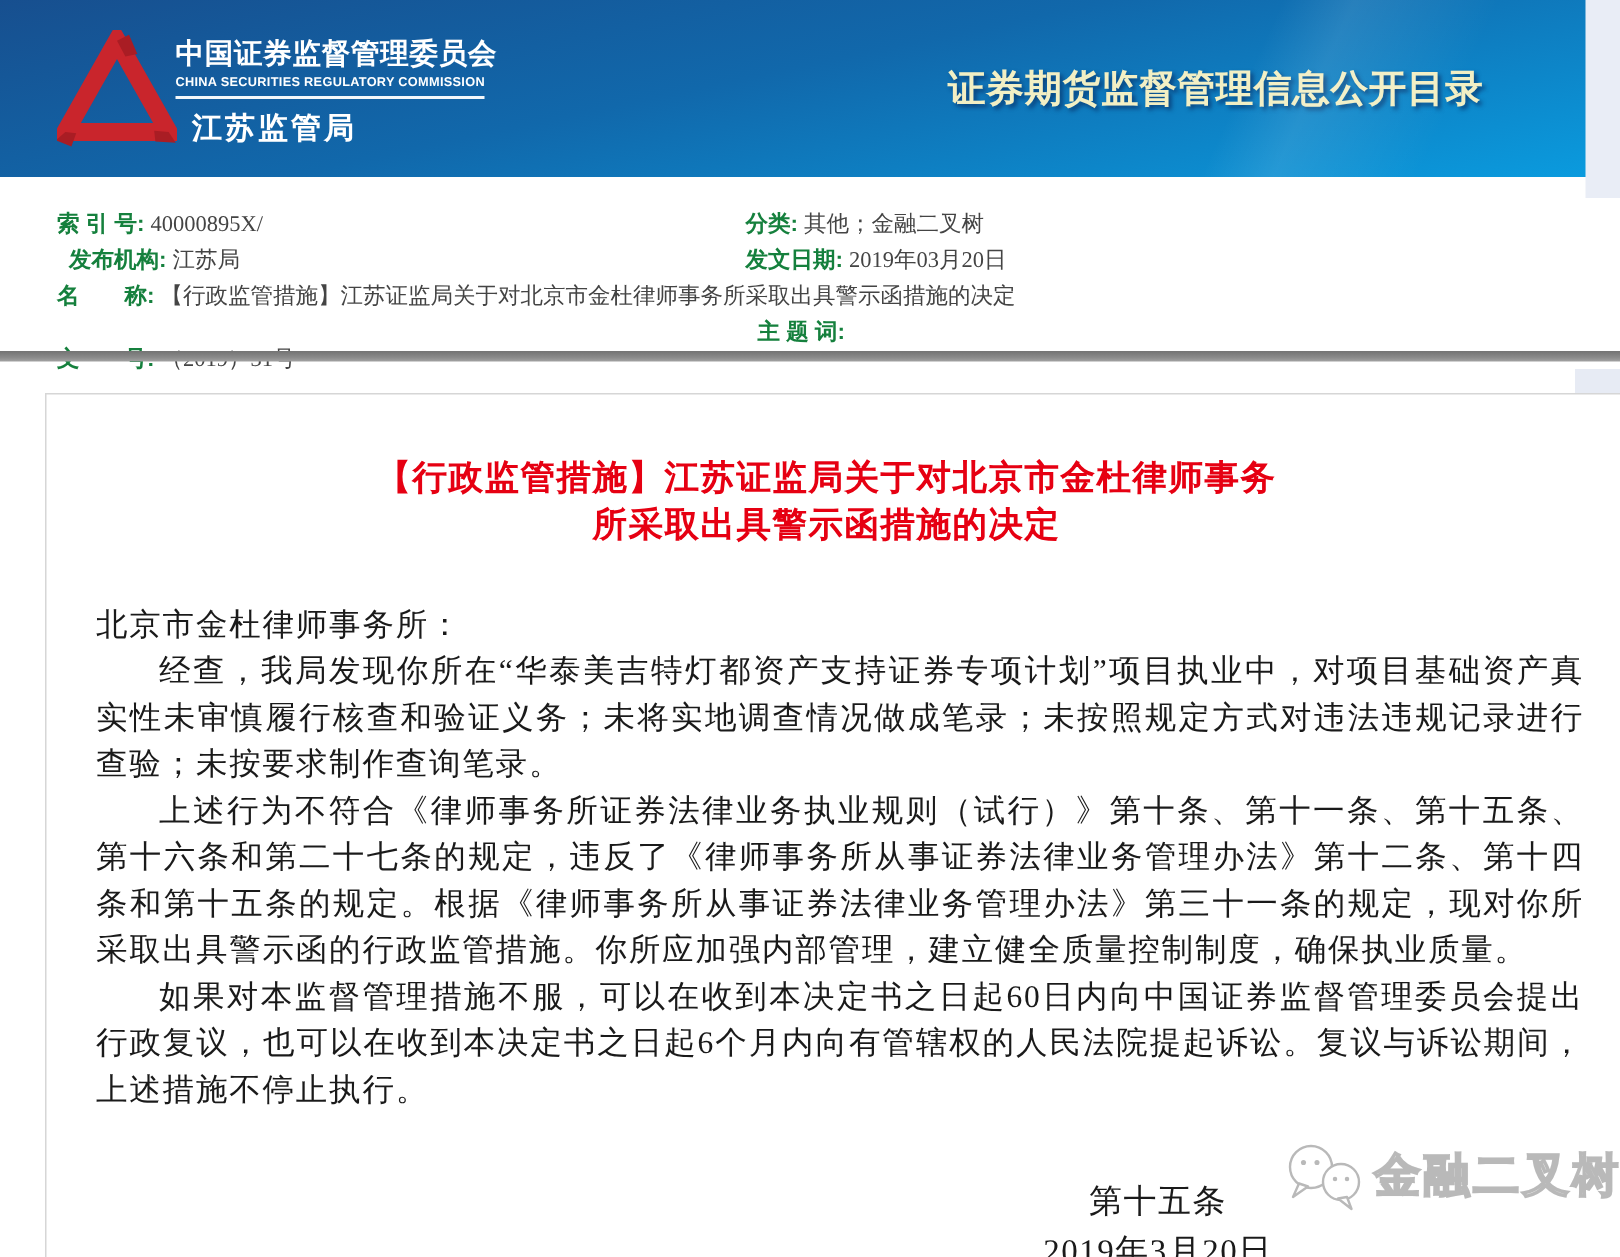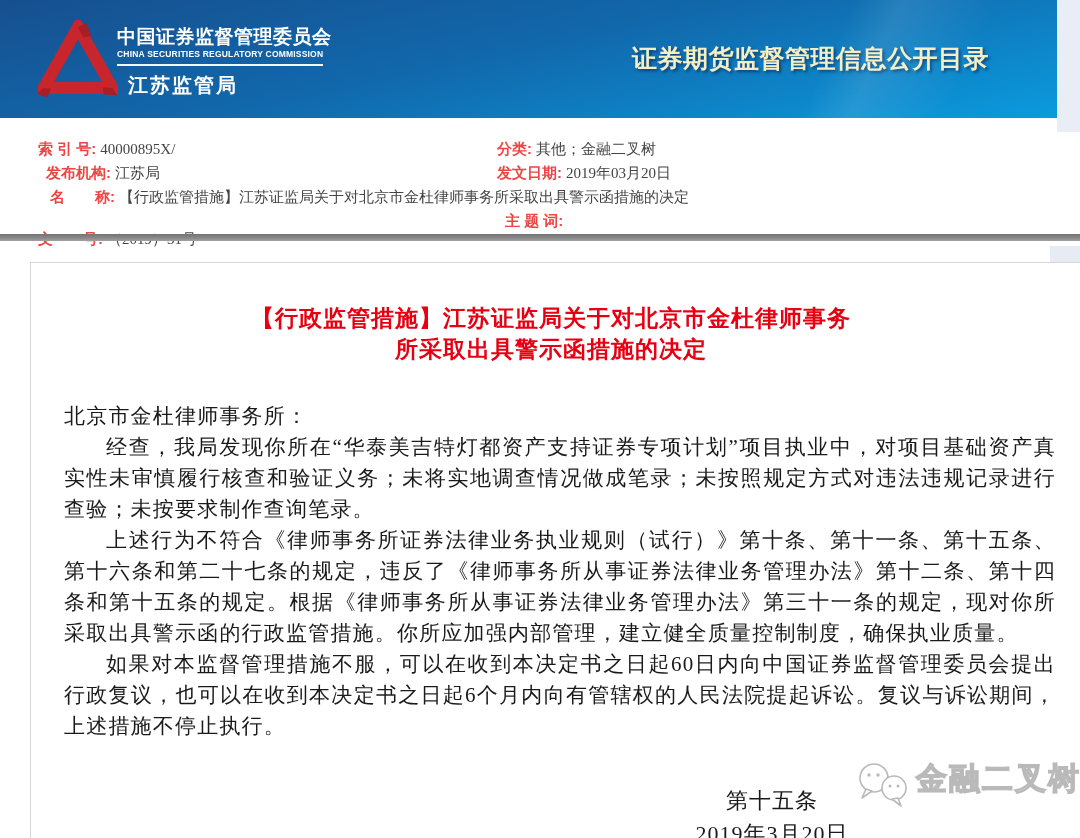--- a/index.html
+++ b/index.html
@@ -32,25 +32,25 @@
   .banner{
     position:absolute; left:632px; top:42px; width:380px;
     font-size:25px; font-weight:bold; letter-spacing:.5px; color:#f2efc4;
     text-shadow:2px 2px 3px rgba(8,45,100,.75); white-space:nowrap;
   }
 
   
   .meta{ position:absolute; left:0; top:134px; width:1080px; height:100px;
          font-size:15px; color:#404040; }
   .m-row{ position:absolute; white-space:nowrap; }
-  .m-label{ font-weight:bold; color:#ef4444; }
+  .m-label{ font-weight:bold; color:#15803d; }
   .m-value{ font-family:"Liberation Serif","DejaVu Serif",serif; color:#444; padding-left:4px; }
   .r1l{left:38px; top:6px;}  .r1r{left:497px; top:6px;}
   .r2l{left:46px; top:30px;} .r2r{left:497px; top:30px;}
-  .r3 {left:38px; top:54px;margin-left:12px;}
+  .r3 {left:38px; top:54px;}
   .r4l{left:38px; top:96px;} .r4r{left:505px; top:78px;}
 
   
   .bar{ position:absolute; left:0; top:234px; width:1080px; height:7px;
         background:linear-gradient(180deg,#737373 0%,#8a8a8a 60%,#a2a2a2 100%); }
   .corner-patch{ position:absolute; left:1050px; top:246px; width:30px; height:22px; background:#e7ebf4; }
 
   
   .doc{
     position:absolute; left:30px; top:262px; width:1060px; height:640px;
@@ -69,21 +69,21 @@
   .doc-body p{ margin:0; }
   .doc-body p.para{ text-indent:2em; }
 
   .sig{
     position:absolute; left:622px; top:784px; width:300px; text-align:center;
     font-family:"Liberation Serif","DejaVu Serif",serif;
     font-size:22px; line-height:33px; color:#1a1a1a; letter-spacing:1px;
   }
 
   
-  .watermark{ position:absolute; left:854px; top:758px; display:flex; }
+  .watermark{ position:absolute; left:854px; top:758px; display:flex; align-items:center; }
   .wm-text{
     font-size:31px; font-weight:bold; letter-spacing:2px;
     color:#f7f7f7; -webkit-text-stroke:1.3px #b9b9b9;
     text-shadow:0 0 1px #cfcfcf; white-space:nowrap;
   }
 </style>
 </head>
 <body>
 
 <div class="page">

